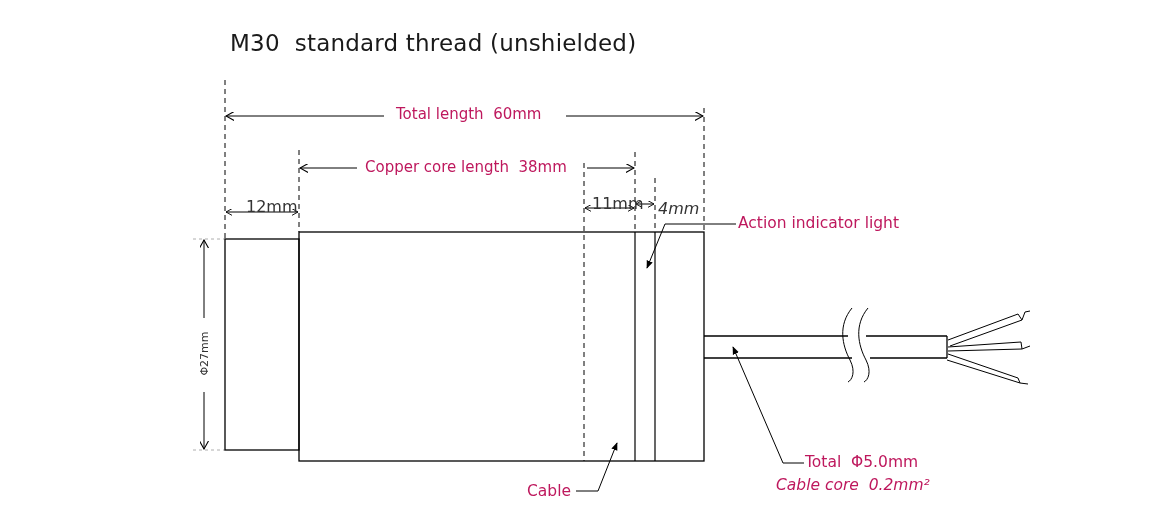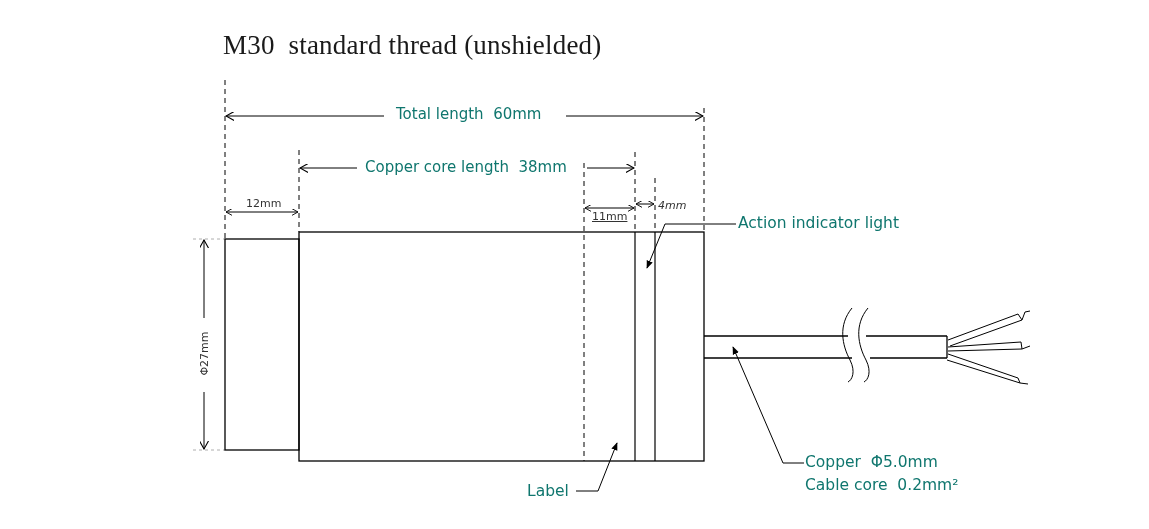--- a/index.html
+++ b/index.html
@@ -1,22 +1,22 @@
 <!DOCTYPE html>
 <html><head>
   <meta charset="utf-8">
   <style>
     html, body { margin: 0; padding: 0; background: #ffffff; }
     body { width: 1149px; height: 529px; position: relative; overflow: hidden;
            font-family: "DejaVu Sans", "Liberation Sans", sans-serif; color: #1a1a1a; }
-    .title { position: absolute; left: 223px; top: 30px; font-size: 27px; letter-spacing: 0.2px; white-space: pre; font-family: Liberation Serif, serif; }
+    .title { position: absolute; left: 230px; top: 30px; font-size: 23px; letter-spacing: 0.2px; white-space: pre; }
     svg { position: absolute; left: 0; top: 0; }
-    .lbl { position: absolute; white-space: pre; color: #0f766e; }
+    .lbl { position: absolute; white-space: pre; color: #be185d; }
     .dim-main { font-size: 15px; }
-    .dim-small { font-size: 11px; color: #333; }
+    .dim-small { font-size: 16px; color: #333; }
     .callout { font-size: 15.5px; }
     .vert { position: absolute; font-size: 11px; color: #333; transform: rotate(-90deg); transform-origin: center center; white-space: pre; }
   </style>
 </head>
 <body>
 
 <div class="title">M30  standard thread (unshielded)</div>
 
 <svg width="1149" height="529" viewBox="0 0 1149 529">
   <defs>
@@ -106,20 +106,20 @@
 
   <g stroke="#000" stroke-width="1" fill="none">
     <line x1="804" y1="463" x2="783" y2="463"></line>
     <line x1="783" y1="463" x2="733" y2="347" marker-end="url(#arrFilled)"></line>
   </g>
 </svg>
 
 <div class="lbl dim-main" style="left:396px; top:105px;">Total length  60mm</div>
 <div class="lbl dim-main" style="left:365px; top:158px;">Copper core length  38mm</div>
 <div class="lbl dim-small" style="left:246px; top:197px;">12mm</div>
-<div class="lbl dim-small" style="left:592px; top:210px;text-decoration:underline;">11mm</div>
+<div class="lbl dim-small" style="left:592px; top:194px;">11mm</div>
 <div class="lbl dim-small" style="left:658px; top:199px;font-style:italic;">4mm</div>
 <div class="vert" style="left:178px; top:347px; width:52px; text-align:center;">Φ27mm</div>
 
 <div class="lbl callout" style="left:738px; top:214px;">Action indicator light</div>
-<div class="lbl callout" style="left:527px; top:482px;">Label</div>
-<div class="lbl callout" style="left:805px; top:453px;">Copper  Φ5.0mm</div>
-<div class="lbl callout" style="left:805px; top:476px;">Cable core  0.2mm²</div>
+<div class="lbl callout" style="left:527px; top:482px;">Cable</div>
+<div class="lbl callout" style="left:805px; top:453px;">Total  Φ5.0mm</div>
+<div class="lbl callout" style="left:776px; top:476px;font-style:italic;">Cable core  0.2mm²</div>
 
 </body></html>

